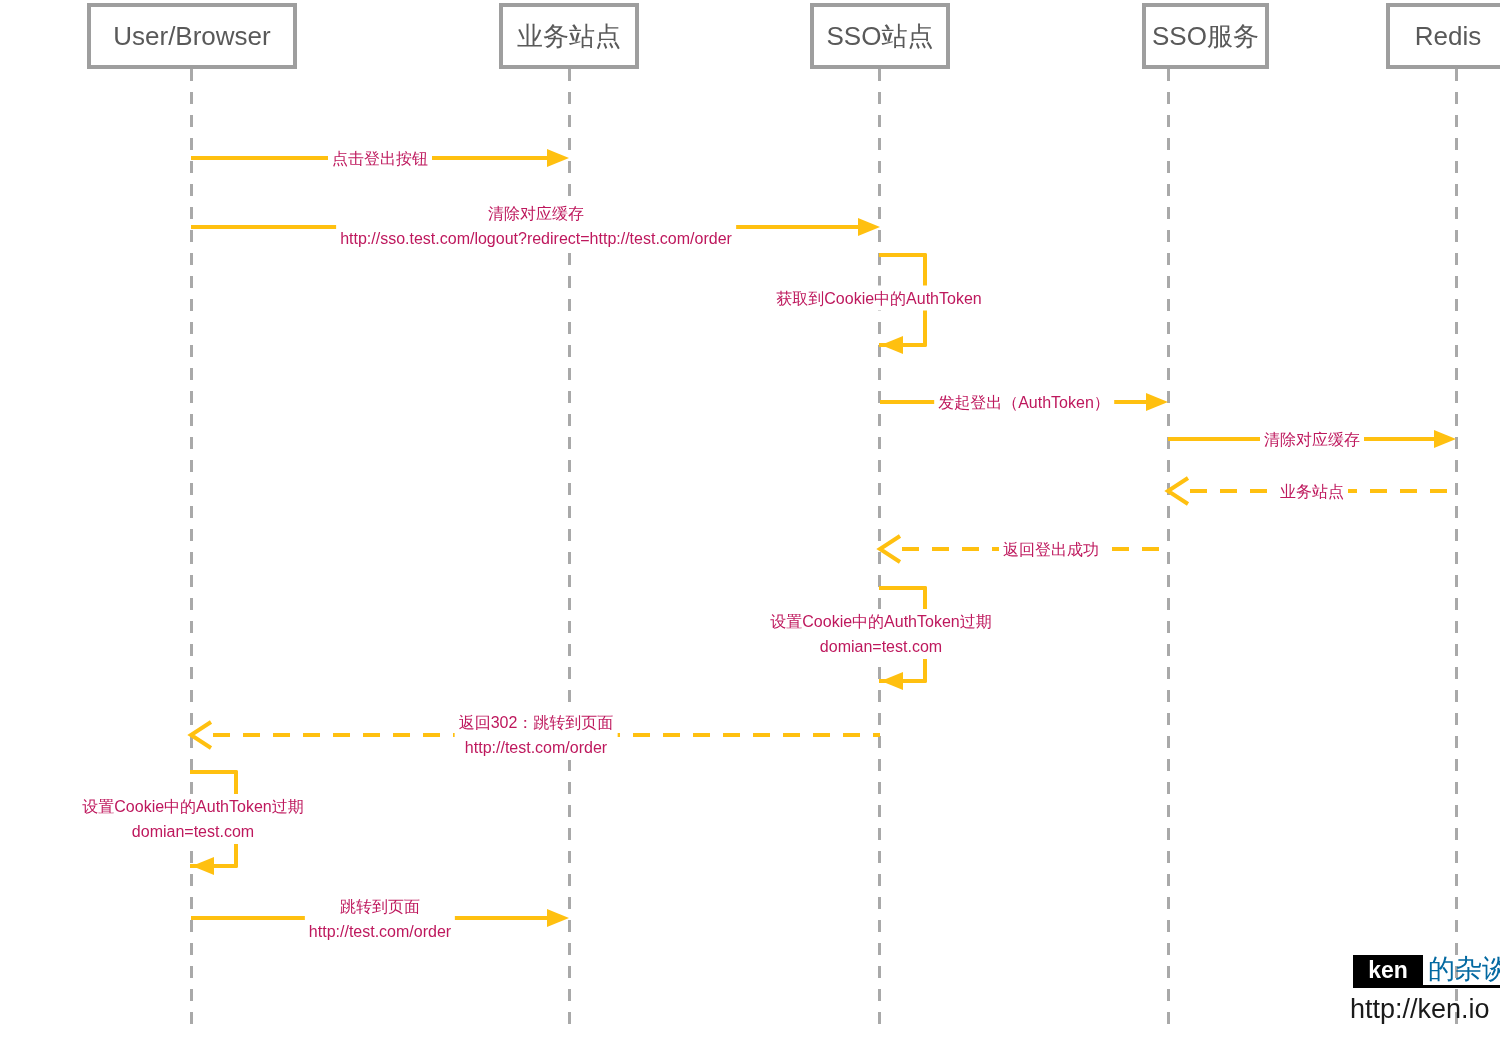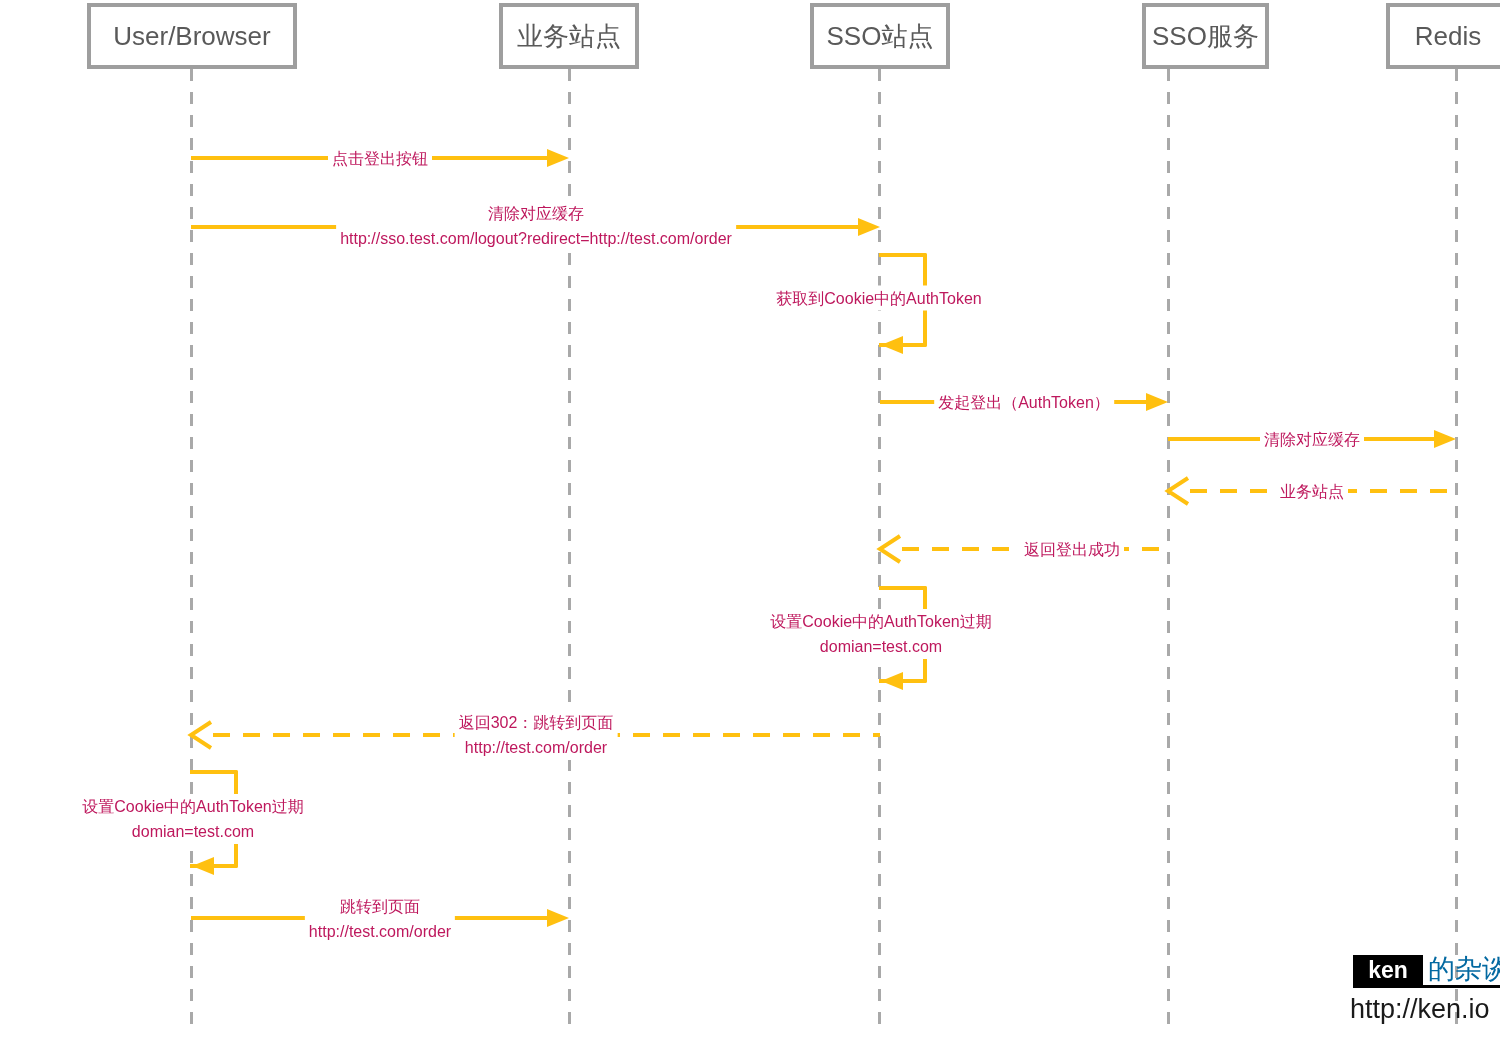--- a/index.html
+++ b/index.html
@@ -126,21 +126,21 @@
       <span>业务站点</span>
       <span></span>
     </div>
   </div>
 
   <div>
     <div class="line-dashed" style="left:874px;top:547px;width:266px"></div>
     <svg class="chev" width="26" height="32" viewBox="0 0 26 32" style="left:848px;top:533px">
       <path d="M24 3 L4 16 L24 29" fill="none" stroke="#FFC010" stroke-width="4"></path>
     </svg>
-    <div class="mlabel" style="left:1044px;top:549px">
+    <div class="mlabel" style="left:1023px;top:549px">
       <span>返回登出成功</span>
       <span></span>
     </div>
   </div>
 
   <div>
     <div class="loop" style="left:851px;top:586px;height:97px"></div>
     <div class="tri-l" style="left:853px;top:672px"></div>
     <div class="mlabel" style="left:853px;top:634px">
       <span>设置Cookie中的AuthToken过期</span>

